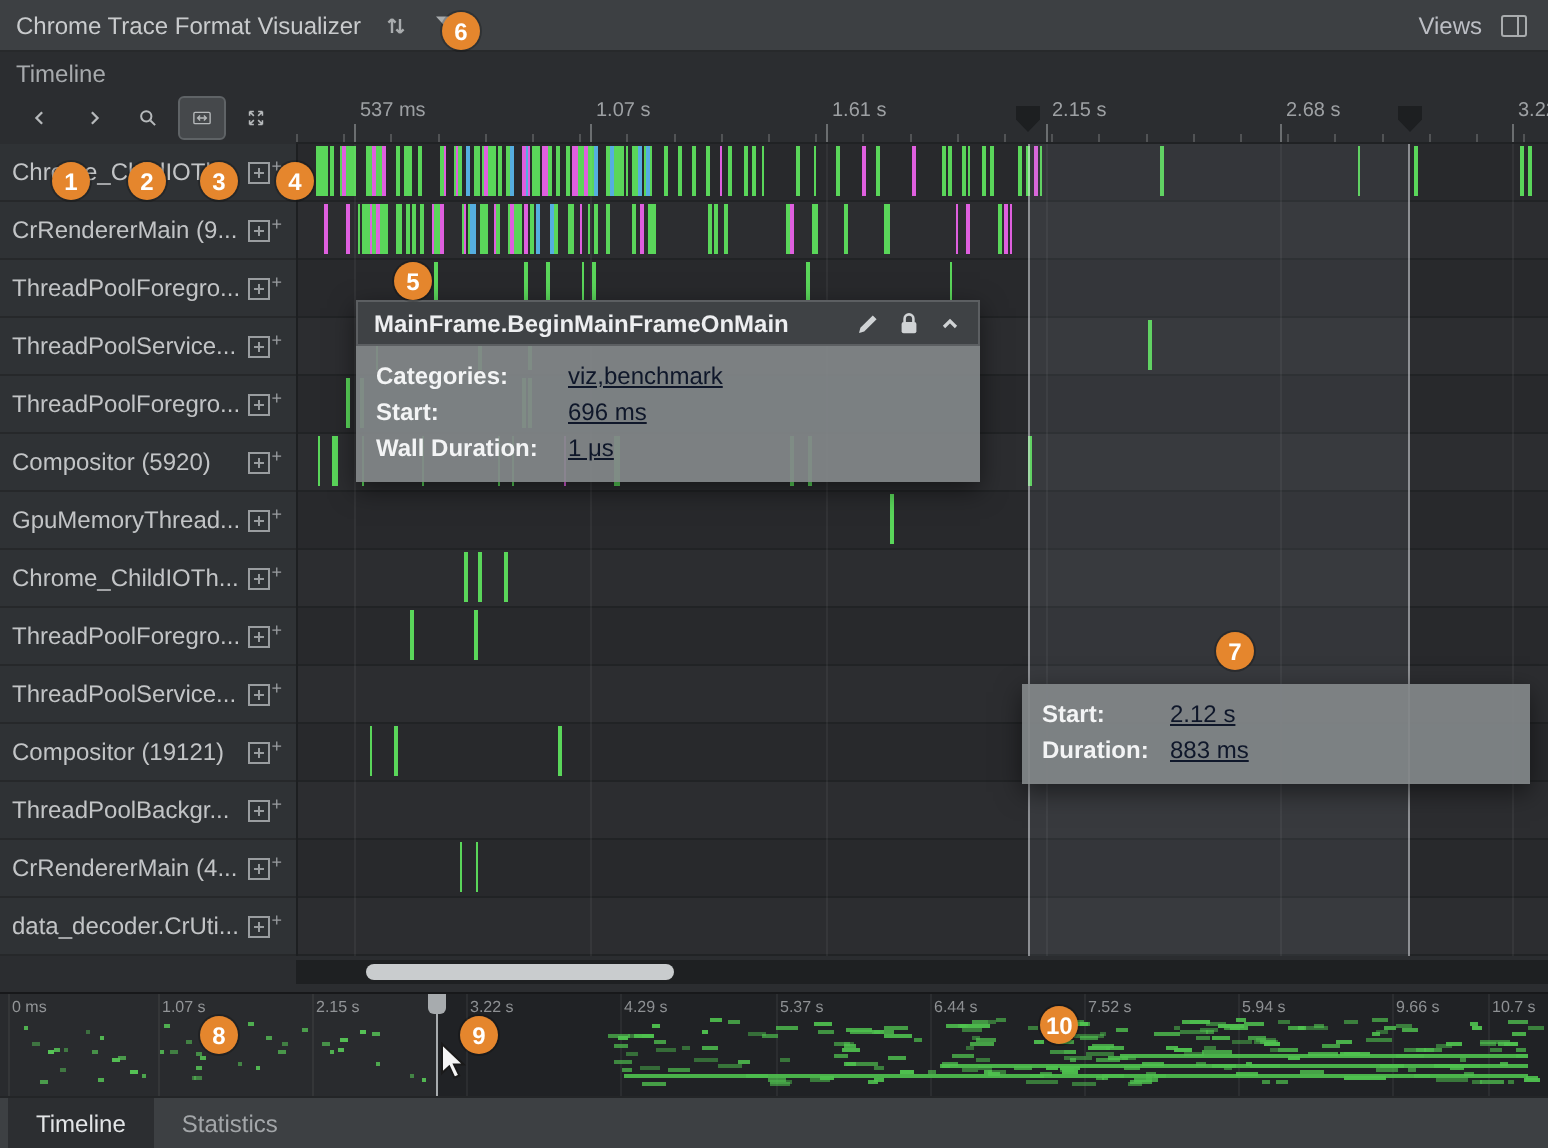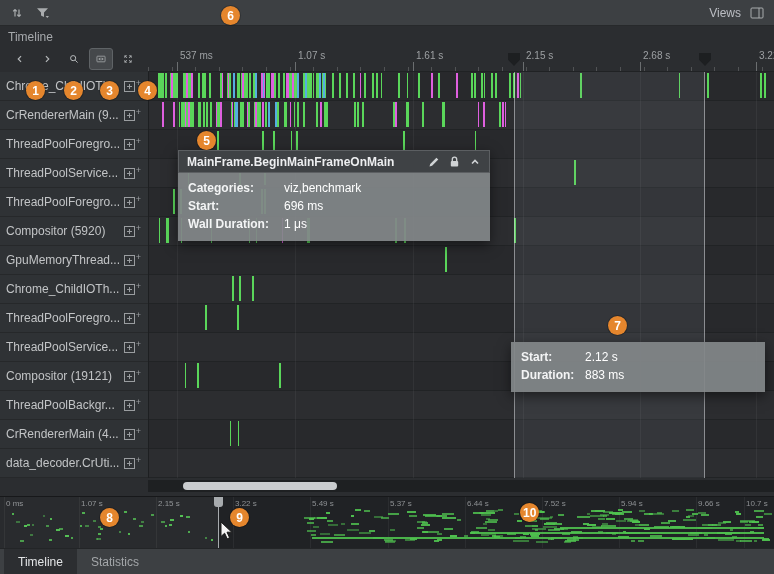--- a/index.html
+++ b/index.html
@@ -67,39 +67,40 @@
   .tab.active{background:#2c2e31;color:#e2e4e6;}
   
   .popup{position:absolute;z-index:30;box-shadow:0 4px 12px rgba(0,0,0,0.5);font-size:12px;}
   .popup-header{height:23px;background:#3f4245;border:1px solid #5c5f62;display:flex;align-items:center;
     padding:0 8px;gap:9px;color:#edeef0;font-weight:bold;}
   .popup-title{flex:1;white-space:nowrap;overflow:hidden;}
   .p-icon{display:flex;align-items:center;justify-content:center;color:#d0d3d5;}
   .popup-body{background:rgba(130,134,137,0.93);padding:6px 10px 8px;}
   .popup-row{display:flex;padding:2px 0;}
   .popup-row .lbl{font-weight:bold;color:#f3f4f5;flex:none;}
-  .popup-row .val{color:#ffffff;}
+  .popup-row .val{color:#0f172a;text-decoration:underline;}
   #tooltip{left:178px;top:150px;width:312px;}
   #tooltip .lbl{width:96px;}
   #selection-popup{left:511px;top:342px;width:254px;}
   #selection-popup .lbl{width:64px;}
   .close-x{font-size:15px;line-height:15px;color:#d6d8da;}
   
   .badge{position:absolute;min-width:19px;height:19px;padding:0 3px;border-radius:10px;background:#e5862d;
     color:#fff;font-weight:bold;font-size:12px;display:flex;align-items:center;justify-content:center;
     z-index:50;box-shadow:0 0 0 1px rgba(0,0,0,0.22);}
   
   .cursor{position:absolute;left:220px;top:521px;z-index:60;}
 </style>
 </head>
 <body>
 
 <div class="window">
 
   <header class="titlebar">
+    <span class="title">Chrome Trace Format Visualizer</span>
     <span class="hdr-icon">
       <svg width="12" height="12" viewBox="0 0 12 12" fill="none" stroke="currentColor" stroke-width="1.2">
         <path d="M4 2.5v7M4 2.5L2.2 4.3M4 2.5l1.8 1.8"></path>
           <path d="M8 9.5v-7M8 9.5L6.2 7.7M8 9.5l1.8-1.8"></path>
       </svg>
     </span>
     <span class="hdr-icon">
       <svg width="14" height="12" viewBox="0 0 14 12">
           <path d="M1 1.2h11L8 5.6v4.4L5 8.6V5.6L1 1.2z" fill="currentColor"></path>
           <path d="M9.6 9l1.7 2 1.7-2z" fill="currentColor"></path>
@@ -599,21 +600,21 @@
   <div class="minimap" id="minimap">
       <div class="mm-tick" style="left: 4px;"></div>
       <span class="mm-label" style="left: 6px;">0 ms</span>
       <div class="mm-tick" style="left: 79px;"></div>
       <span class="mm-label" style="left: 81px;">1.07 s</span>
       <div class="mm-tick" style="left: 156px;"></div>
       <span class="mm-label" style="left: 158px;">2.15 s</span>
       <div class="mm-tick" style="left: 233px;"></div>
       <span class="mm-label" style="left: 235px;">3.22 s</span>
       <div class="mm-tick" style="left: 310px;"></div>
-      <span class="mm-label" style="left: 312px;">5.49 s</span>
+      <span class="mm-label" style="left: 312px;">4.29 s</span>
       <div class="mm-tick" style="left: 388px;"></div>
       <span class="mm-label" style="left: 390px;">5.37 s</span>
       <div class="mm-tick" style="left: 465px;"></div>
       <span class="mm-label" style="left: 467px;">6.44 s</span>
       <div class="mm-tick" style="left: 542px;"></div>
       <span class="mm-label" style="left: 544px;">7.52 s</span>
       <div class="mm-tick" style="left: 619px;"></div>
       <span class="mm-label" style="left: 621px;">5.94 s</span>
       <div class="mm-tick" style="left: 696px;"></div>
       <span class="mm-label" style="left: 698px;">9.66 s</span>

